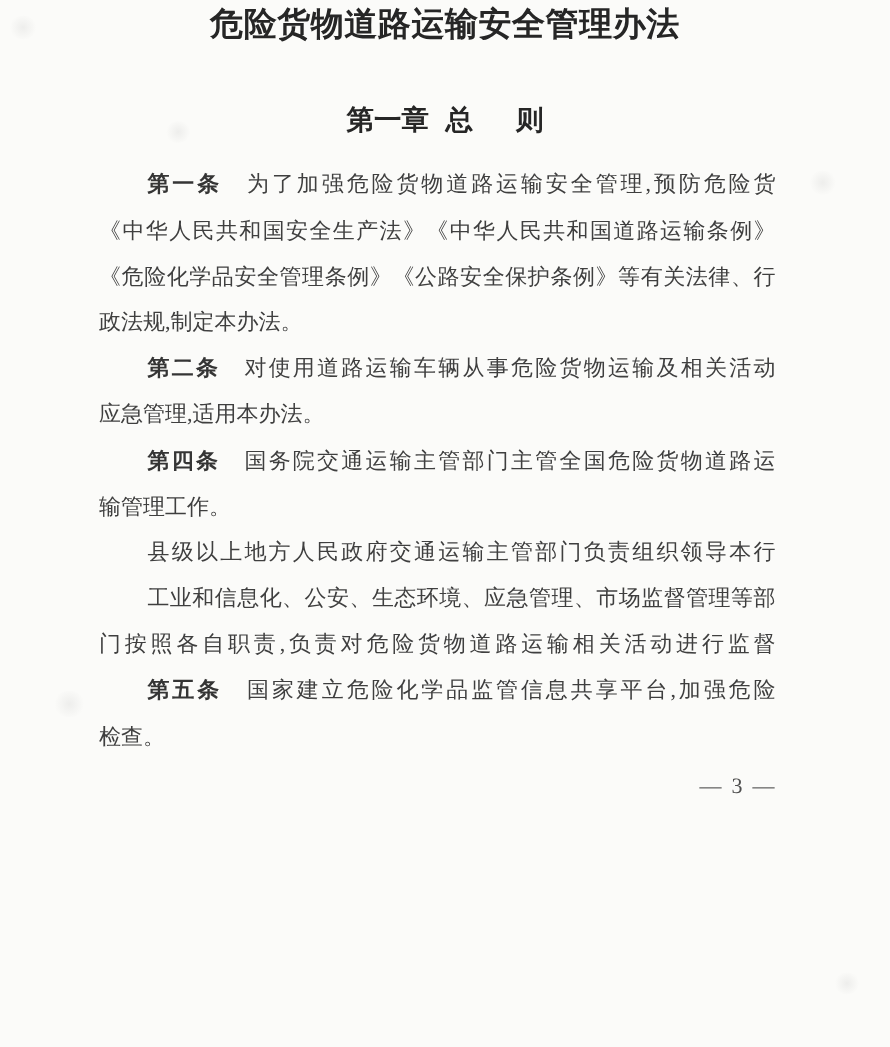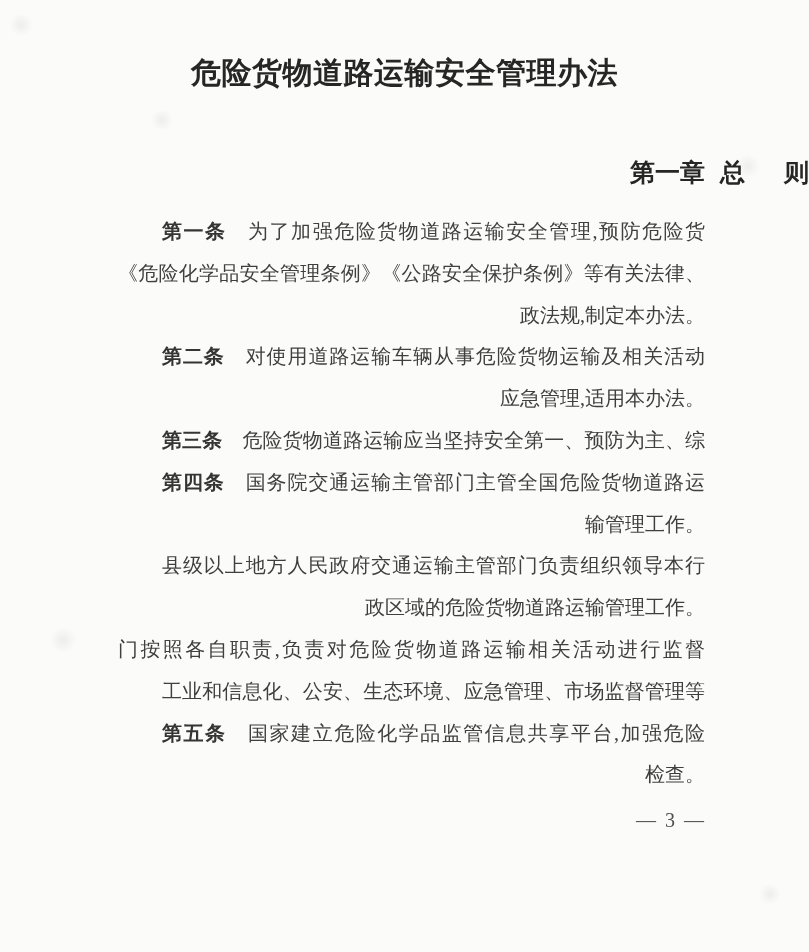--- a/index.html
+++ b/index.html
@@ -24,53 +24,51 @@
     pointer-events: none;
   }
   .s1 { left: 8px;  top: 14px;  width: 26px; height: 22px; }
   .s2 { left: 150px; top: 110px; width: 24px; height: 20px; }
   .s3 { left: 735px; top: 155px; width: 26px; height: 22px; }
   .s4 { left: 48px; top: 628px; width: 30px; height: 24px; }
   .s5 { left: 758px; top: 884px; width: 24px; height: 20px; }
 
   .title {
     margin: 0;
-    padding-top: 50px;
     height: 45px;
     line-height: 45px;
     text-align: center;
     font-size: 30px;
     font-weight: 700;
     letter-spacing: 0.5px;
     color: var(--title-ink, #262626);
   }
   .chapter {
-    margin-top: 63px;
+    margin-top: 50px;
     height: 30px;
     line-height: 30px;
-    text-align: right;
+    text-align: center;
     font-size: 25px;
     font-weight: 700;
     color: var(--title-ink, #262626);
   }
   .chapter .cn1 { margin-left: 15px; }
   .chapter .cn2 { margin-left: 39px; }
 
   .content {
     margin-top: 23px;
     padding-left: 90px;
     padding-right: 104px;
     font-size: 20px;
-    margin-left: 28px;
   }
   .line {
     height: 41.8px;
     line-height: 41.8px;
     white-space: nowrap;
-    text-align: right;
+    text-align: left;
   }
   .line.fill {
     white-space: normal;
     text-align: justify;
     text-align-last: justify;
     overflow: hidden;
   }
   .line.indent { padding-left: 44px; }
   .line b { font-weight: 700; color: #353535; }
 
@@ -96,29 +94,28 @@
   <div class="smudge s5"></div>
 
   <h1 class="title">危险货物道路运输安全管理办法</h1>
 
   <div class="chapter">
     <span>第一章</span><span class="cn1">总</span><span class="cn2">则</span>
   </div>
 
   <div class="content" id="content">
       <div class="line fill indent"><b>第一条</b>　为了加强危险货物道路运输安全管理,预防危险货</div>
+      <div class="line fill">《中华人民共和国安全生产法》《中华人民共和国道路运输条例》</div>
       <div class="line fill">《危险化学品安全管理条例》《公路安全保护条例》等有关法律、行</div>
       <div class="line">政法规,制定本办法。</div>
       <div class="line fill indent"><b>第二条</b>　对使用道路运输车辆从事危险货物运输及相关活动</div>
       <div class="line">应急管理,适用本办法。</div>
-      <div class="line fill indent"><b>第三条</b>　危险货物道路运输应当坚持安全第一、预防为主、综</div>
       <div class="line fill indent"><b>第四条</b>　国务院交通运输主管部门主管全国危险货物道路运</div>
       <div class="line">输管理工作。</div>
       <div class="line fill indent">县级以上地方人民政府交通运输主管部门负责组织领导本行</div>
-      <div class="line">政区域的危险货物道路运输管理工作。</div>
+      <div class="line fill indent">工业和信息化、公安、生态环境、应急管理、市场监督管理等部</div>
       <div class="line fill">门按照各自职责,负责对危险货物道路运输相关活动进行监督</div>
-      <div class="line fill indent">工业和信息化、公安、生态环境、应急管理、市场监督管理等部</div>
       <div class="line fill indent"><b>第五条</b>　国家建立危险化学品监管信息共享平台,加强危险</div>
       <div class="line">检查。</div>
     </div>
 
   <div class="pageno">— 3 —</div>
 </div>
 
 </body></html>

